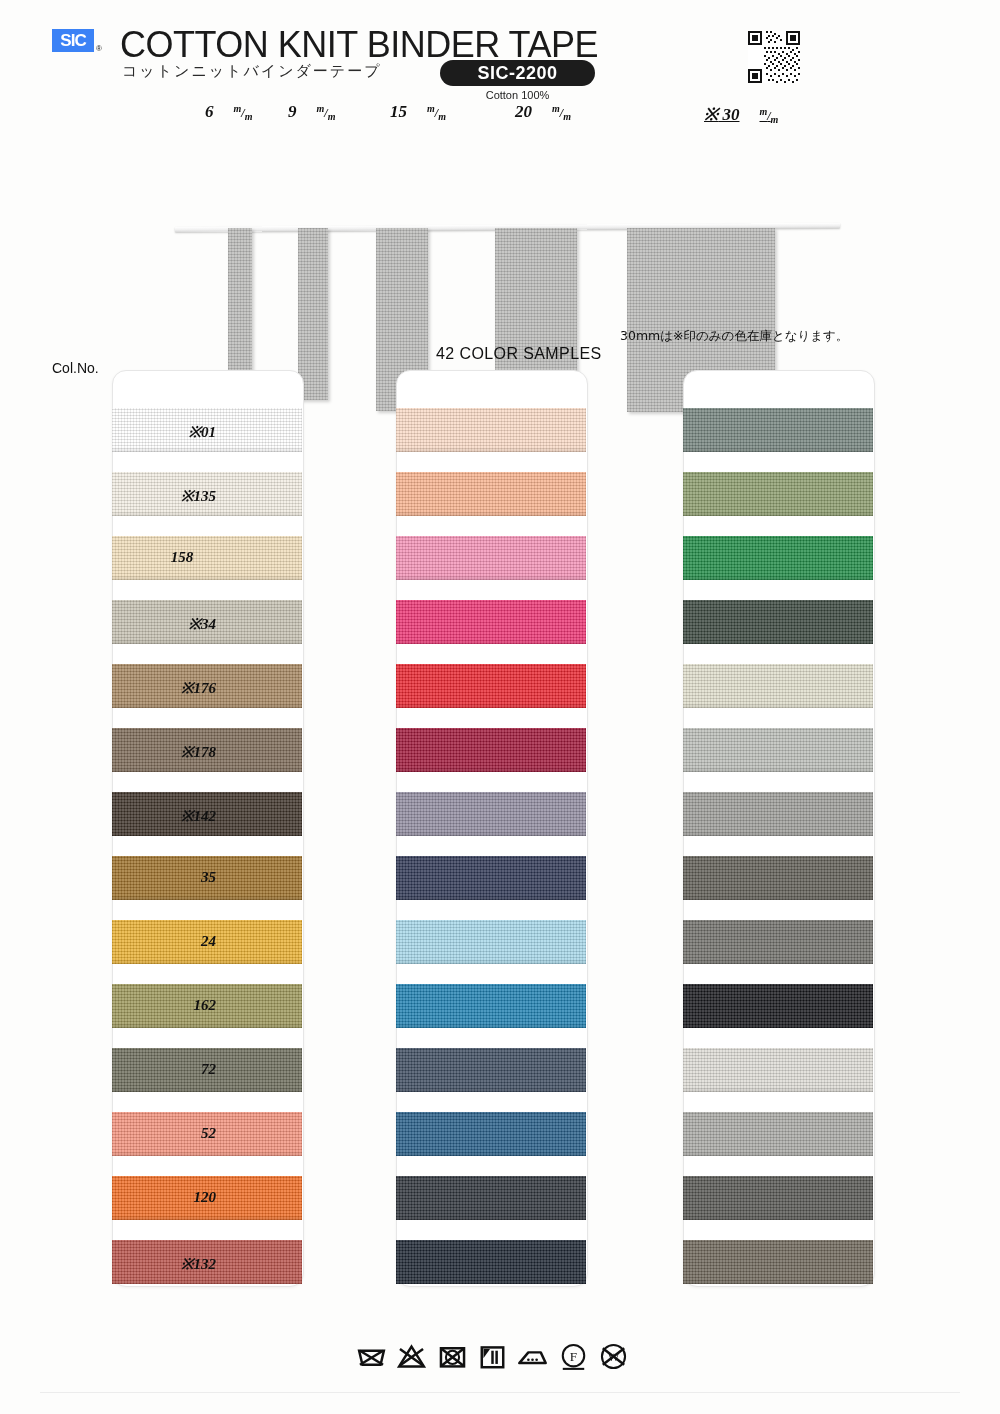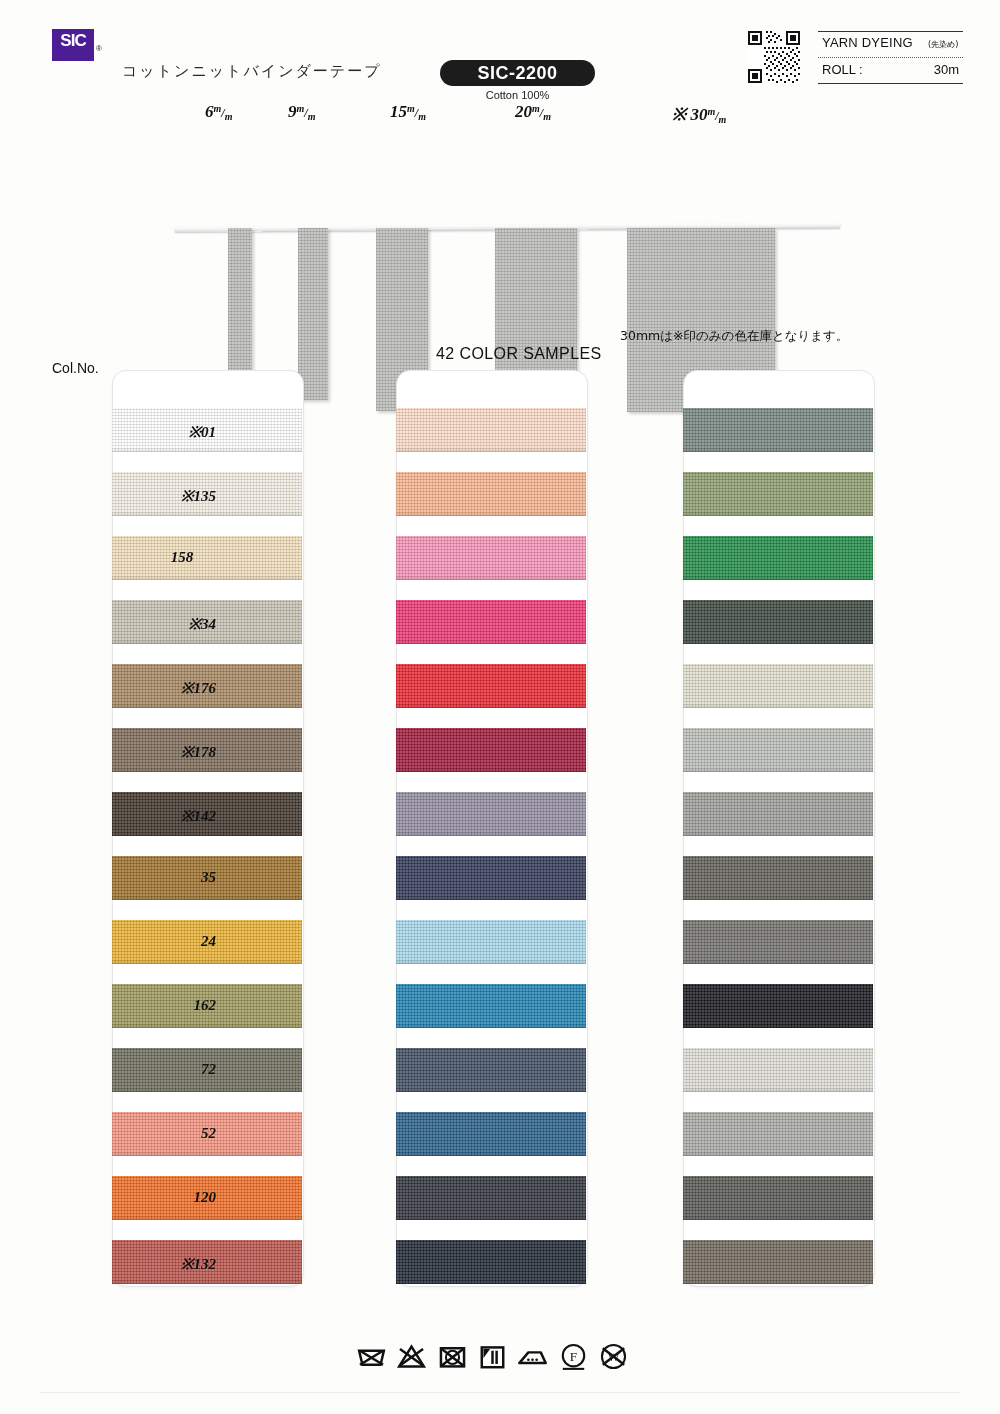--- a/index.html
+++ b/index.html
@@ -8,22 +8,22 @@
     background:#ffffff;
     font-family:"Liberation Sans", sans-serif;
     position:relative;
     overflow:hidden;
   }
   .page{position:absolute;inset:0;background:#fdfdfc;}
 
   
   .header{position:absolute;left:0;top:0;width:1000px;height:100px;}
   .logo{
-    position:absolute;left:52px;top:29px;width:42px;height:32px;
-    background:#4c1d95;color:#fff;font-weight:bold;font-size:17px;
+    position:absolute;left:52px;top:29px;width:42px;height:23px;
+    background:#3b82f6;color:#fff;font-weight:bold;font-size:17px;
     letter-spacing:-1px;text-align:center;line-height:23px;
     font-family:"Liberation Sans", sans-serif;
   }
   .logo-tm{position:absolute;left:96px;top:44px;font-size:8px;color:#222;}
   .title{
     position:absolute;left:120px;top:24px;
     font-size:36px;letter-spacing:-0.5px;color:#1a1a1a;
     font-family:"Liberation Sans", sans-serif;font-weight:400;
   }
   .subtitle{
@@ -56,21 +56,21 @@
   .roll-value{position:absolute;left:0;top:31px;width:141px;text-align:right;font-size:13px;color:#111;}
 
   
   .widths{position:absolute;left:0;top:100px;width:1000px;height:230px;}
   .wlabel{
     position:absolute;top:2px;font-style:italic;font-weight:bold;
     font-size:17px;color:#111;font-family:"Liberation Serif", serif;
     white-space:nowrap;
   }
   .wlabel sup{font-size:10px;font-style:italic;}
-  .wlabel .frac{font-size:12px;}
+  .wlabel .frac{font-size:12px;margin-left:20px;}
   .rail{
     position:absolute;left:175px;top:125px;width:665px;height:5px;
     background:linear-gradient(180deg,#fff 0%,#efefef 60%,#d8d8d8 100%);
     transform:rotate(-0.35deg);
     box-shadow:0 1px 2px rgba(0,0,0,0.22);
   }
   .tape{
     position:absolute;top:128px;
     background:
       repeating-linear-gradient(0deg, rgba(0,0,0,0.10) 0 1px, rgba(255,255,255,0.10) 1px 3px),
@@ -131,20 +131,21 @@
   }
 </style>
 </head>
 <body>
 
 <div class="page">
 
   <div class="header">
     <div class="logo">SIC</div>
     <div class="logo-tm">®</div>
+    <div class="title">COTTON KNIT BINDER TAPE</div>
     <div class="subtitle">コットンニットバインダーテープ</div>
     <div class="code-badge">SIC-2200</div>
     <div class="composition">Cotton 100%</div>
 
     <div class="qr">
       <svg width="52" height="52" viewBox="0 0 26 26" shape-rendering="crispEdges">
         <rect width="26" height="26" fill="#fff"></rect>
         <g fill="#111">
           <rect x="0" y="0" width="7" height="7"></rect>
             <rect x="1" y="1" width="5" height="5" fill="#fff"></rect>
@@ -235,39 +236,30 @@
             <rect x="14" y="25" width="1" height="1"></rect>
           <rect x="16" y="24" width="1" height="1"></rect>
             <rect x="18" y="25" width="1" height="1"></rect>
             <rect x="20" y="24" width="1" height="1"></rect>
           <rect x="22" y="25" width="1" height="1"></rect>
             <rect x="24" y="24" width="1" height="1"></rect>
         </g>
       </svg>
     </div>
 
-    <div class="info-box">
-      <div class="info-line top"></div>
-      <div class="info-line mid"></div>
-      <div class="info-line bot"></div>
-      <div class="yarn-dye">YARN DYEING</div>
-      <div class="yarn-dye-jp">(先染め)</div>
-      <div class="roll-label">ROLL :</div>
-      <div class="roll-value">30m</div>
-    </div>
   </div>
 
   <div class="widths">
     <div class="rail"></div>
     <div id="width-labels">
         <div class="wlabel" style="left: 205px;">6<span class="frac"><sup>m</sup>/<sub>m</sub></span></div>
         <div class="wlabel" style="left: 288px;">9<span class="frac"><sup>m</sup>/<sub>m</sub></span></div>
         <div class="wlabel" style="left: 390px;">15<span class="frac"><sup>m</sup>/<sub>m</sub></span></div>
         <div class="wlabel" style="left: 515px;">20<span class="frac"><sup>m</sup>/<sub>m</sub></span></div>
-        <div class="wlabel" style="left: 672px;"><span class="mark">※</span> 30<span class="frac"><sup>m</sup>/<sub>m</sub></span></div>
+        <div class="wlabel" style="left: 704px; text-decoration: underline;"><span class="mark">※</span> 30<span class="frac"><sup>m</sup>/<sub>m</sub></span></div>
       </div>
     <div id="width-tapes">
         <div class="tape" style="left: 228px; width: 24px; height: 162px;"></div>
         <div class="tape" style="left: 298px; width: 30px; height: 172px;"></div>
         <div class="tape" style="left: 376px; width: 52px; height: 183px;"></div>
         <div class="tape" style="left: 495px; width: 82px; height: 176px;"></div>
         <div class="tape" style="left: 627px; width: 148px; height: 184px;"></div>
       </div>
   </div>
   <div class="note-30">30mmは※印のみの色在庫となります。</div>

